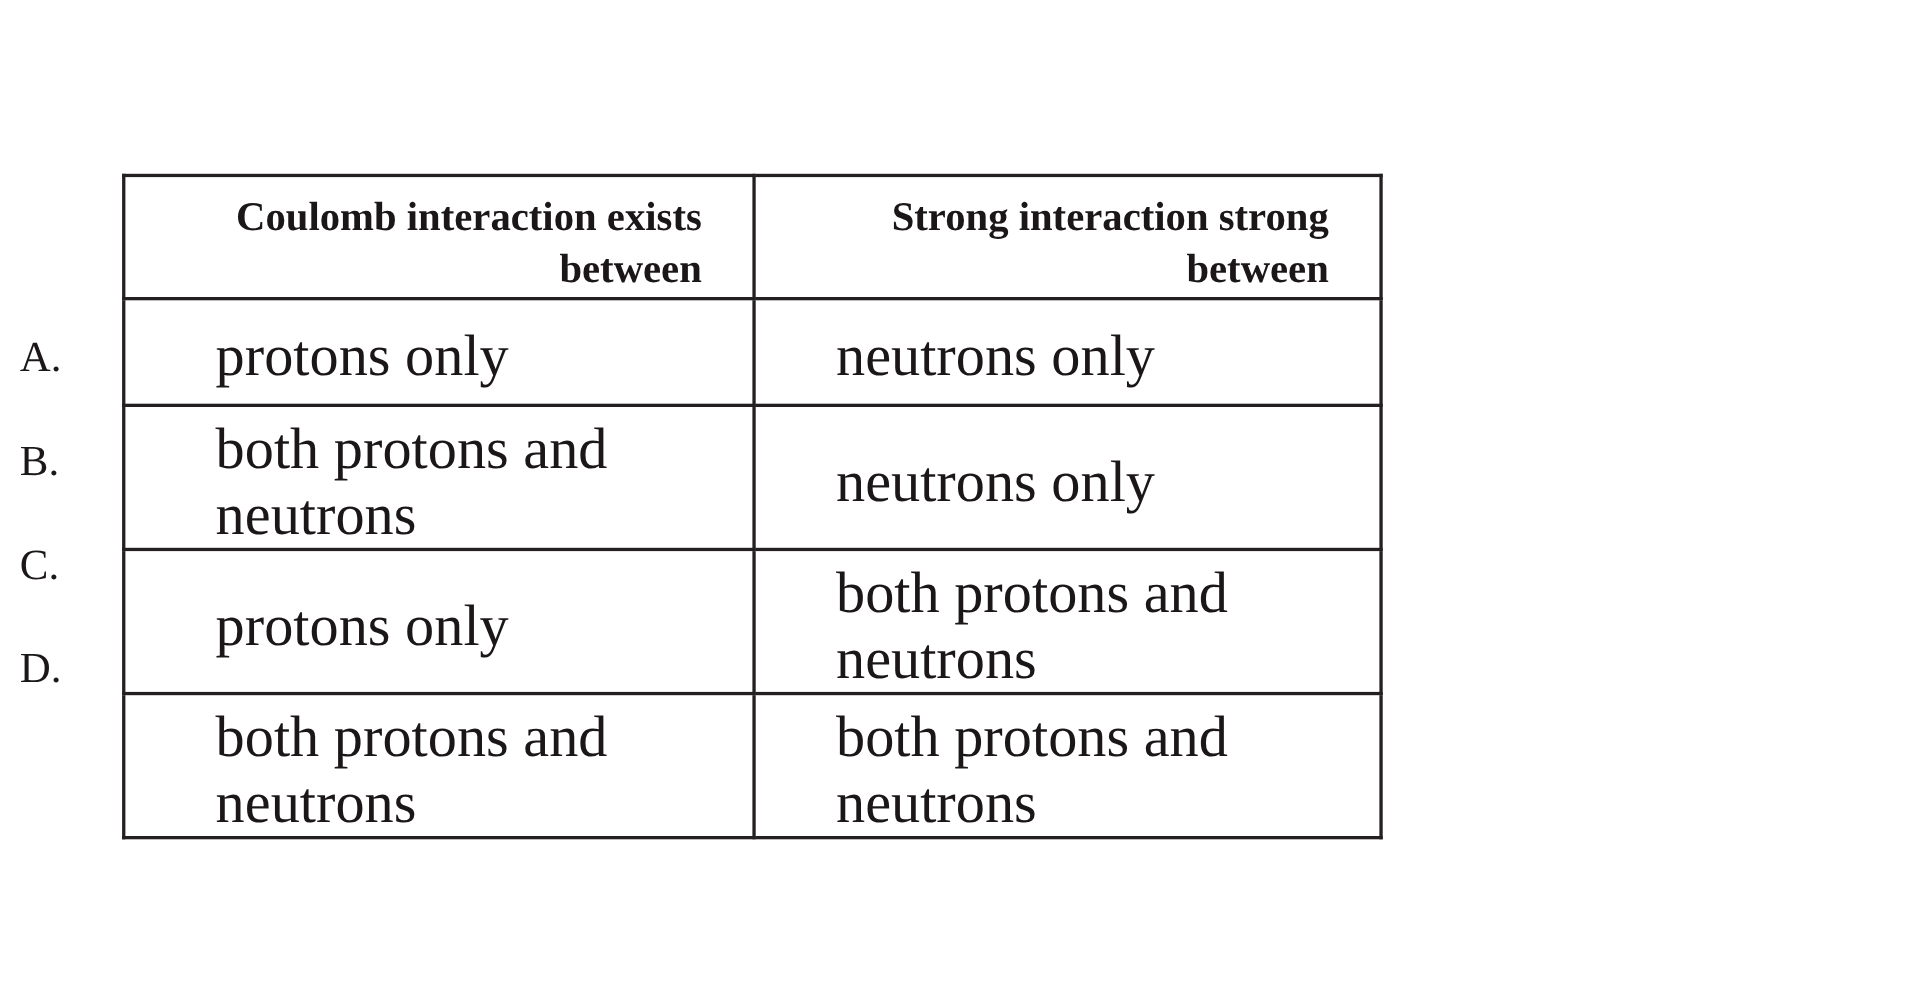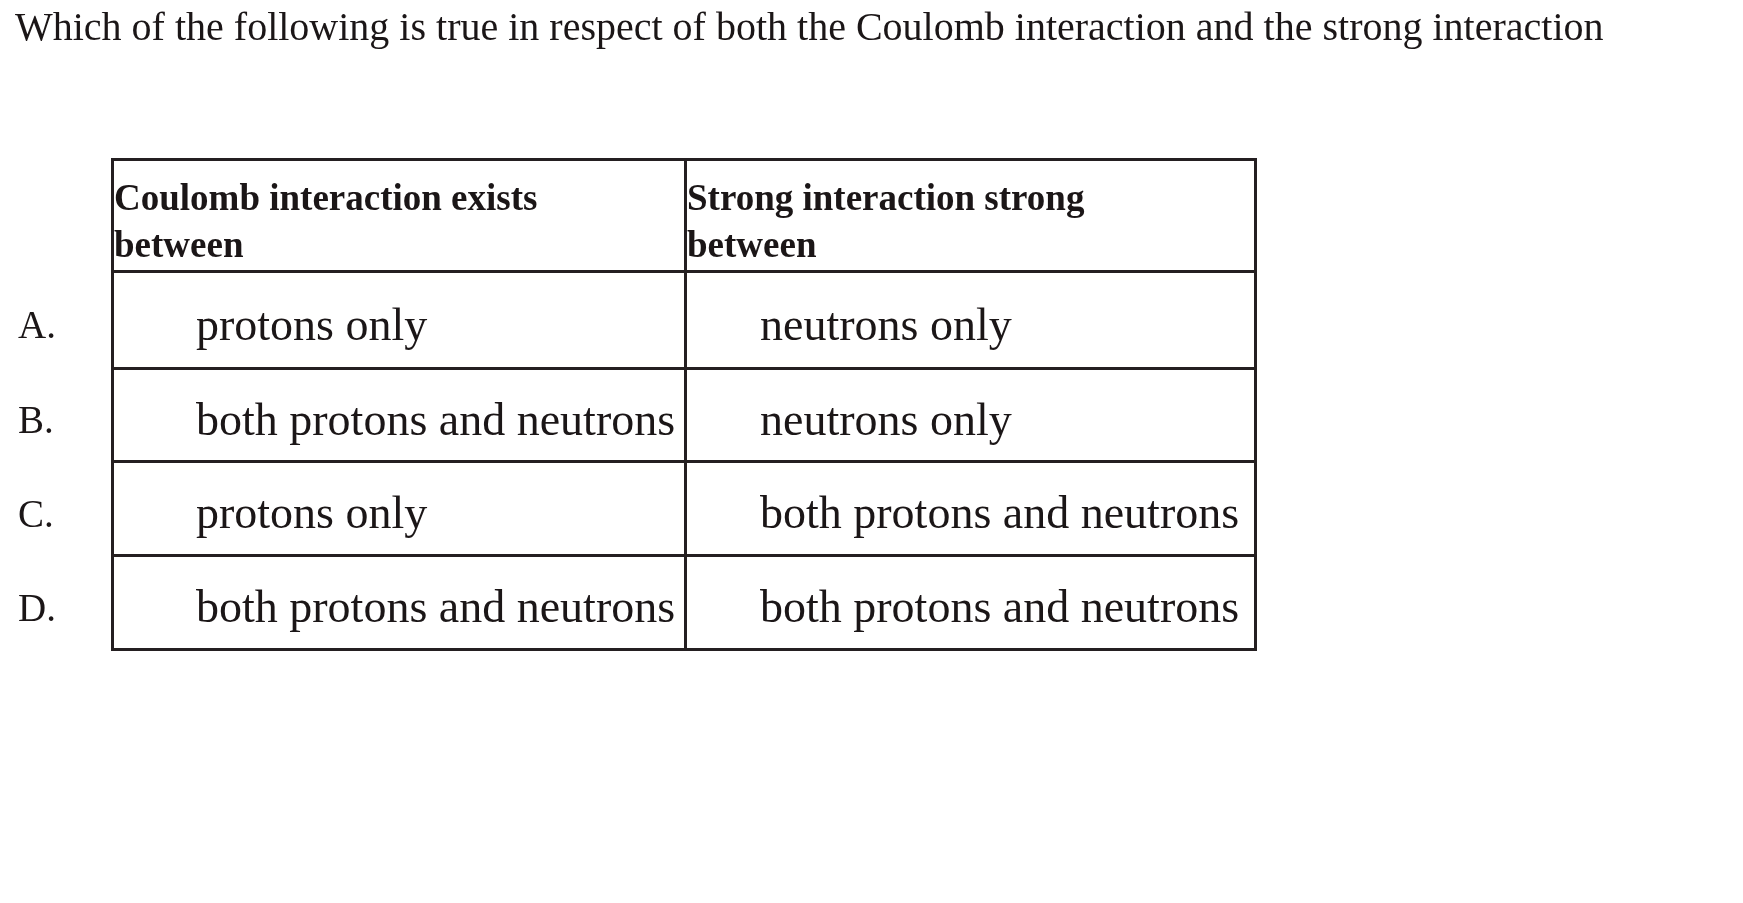--- a/index.html
+++ b/index.html
@@ -46,49 +46,48 @@
     table-layout: fixed;
   }
   .answer-table th,
   .answer-table td {
     border: 3px solid #241f21;
     overflow: hidden;
   }
   .answer-table th {
     font-size: 37px;
     font-weight: bold;
-    text-align: left;
+    text-align: right;
     vertical-align: middle;
     line-height: 47px;
     padding: 10px 46px 0 0;
   }
   .hline { display: block; }
   .answer-table td {
-    font-size: 46px;
+    font-size: 53px;
     text-align: left;
     vertical-align: middle;
     padding-top: 8px;
     padding-bottom: 0;
   }
   td.col-coulomb { padding-left: 82px; }
   td.col-strong  { padding-left: 73px; }
 
   tr.header-row { height: 112px; }
   tr.row-a { height: 97px; }
   tr.row-b { height: 93px; }
   tr.row-c { height: 94px; }
   tr.row-d { height: 94px; }
 </style>
 </head>
 <body>
 
 <div>
 
   <p class="question">
-    <span class="qline">Which of the following is true in respect of both the Coulomb interaction and the strong interaction</span>
   </p>
 
   <div class="opt-label opt-a">A.</div>
   <div class="opt-label opt-b">B.</div>
   <div class="opt-label opt-c">C.</div>
   <div class="opt-label opt-d">D.</div>
 
   <table class="answer-table">
     <colgroup>
       <col style="width:573px">

